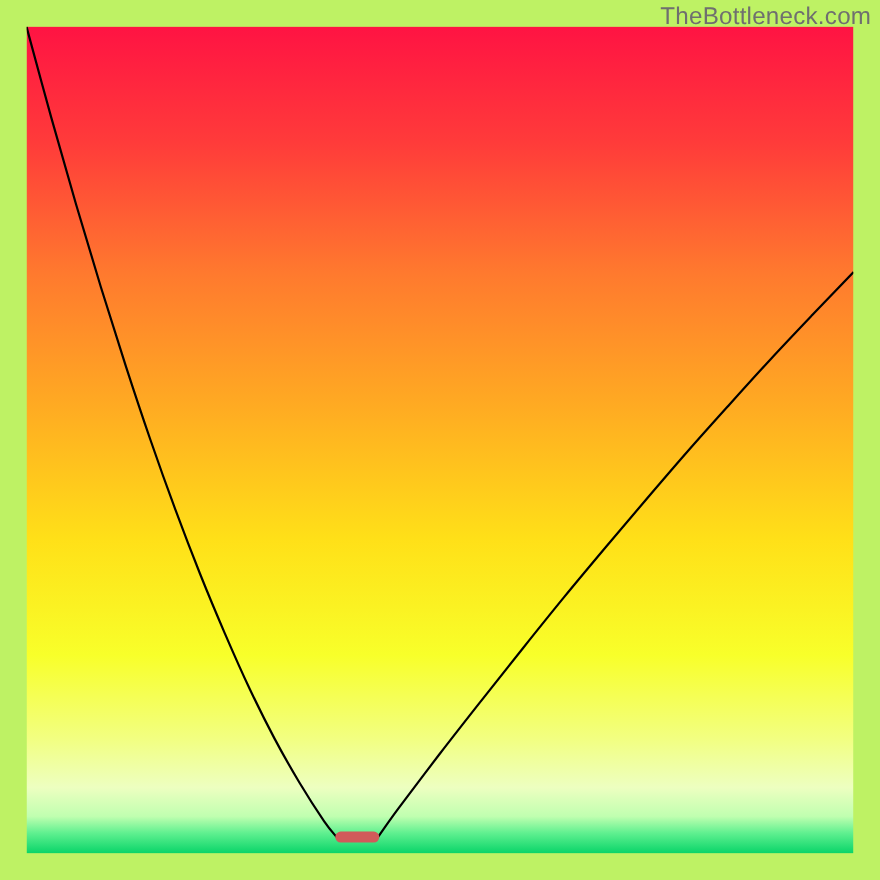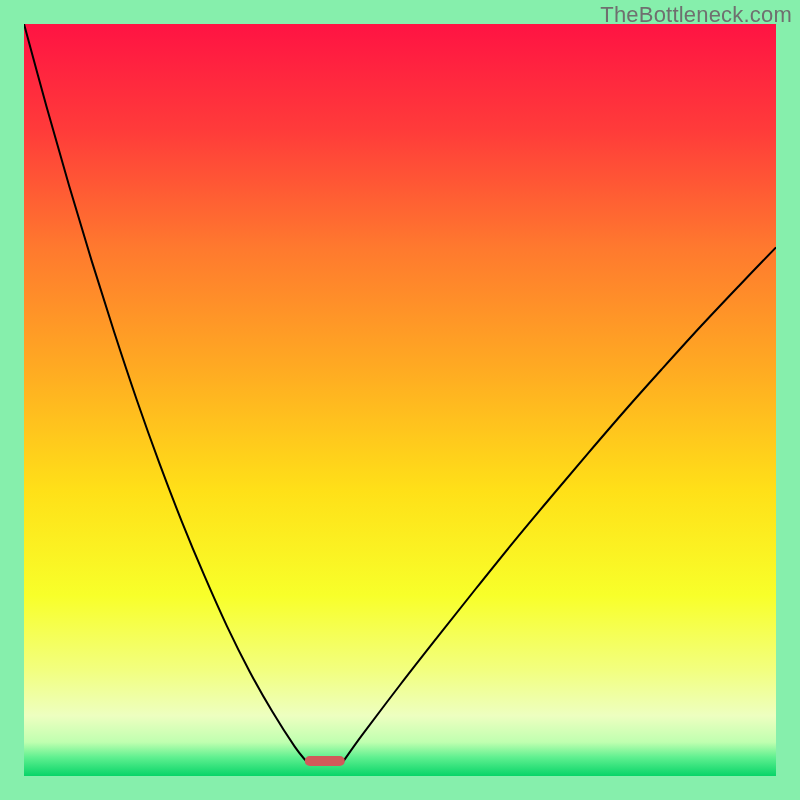--- a/index.html
+++ b/index.html
@@ -8,21 +8,21 @@
     width: 800px;
     height: 800px;
     overflow: hidden;
     background: #000;
     font-family: Arial, Helvetica, sans-serif;
   }
   .frame {
     position: relative;
     width: 800px;
     height: 800px;
-    background: #86efac;
+    background: #bef264;
   }
   .plot-area {
     position: absolute;
     left: 24px;
     top: 24px;
     width: 752px;
     height: 752px;
     overflow: hidden;
   }
   .watermark {

